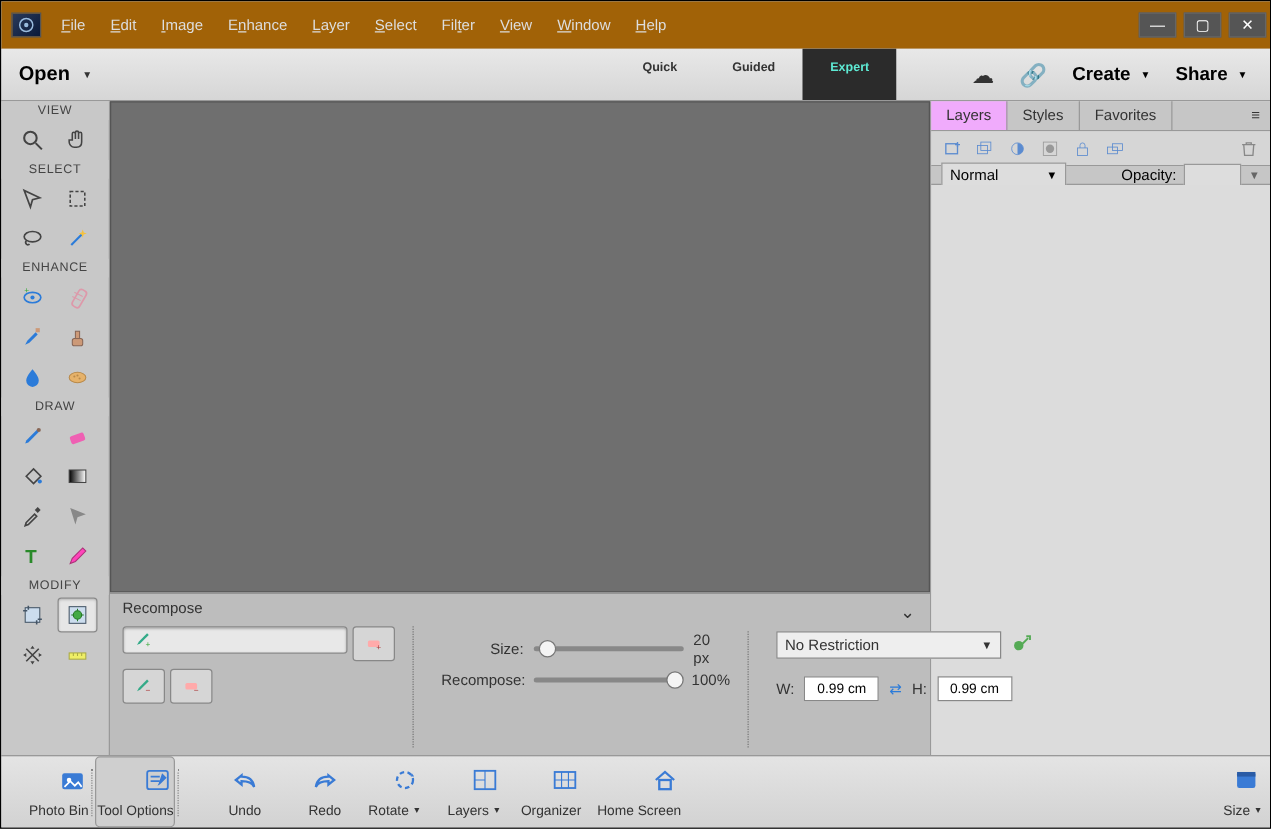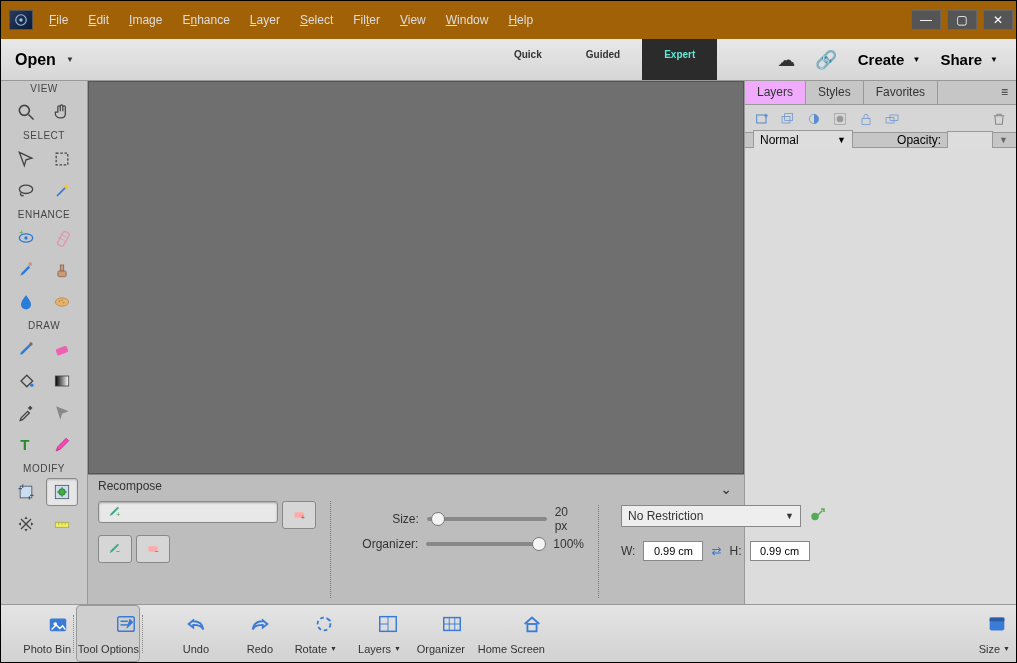--- a/index.html
+++ b/index.html
@@ -338,21 +338,21 @@
       </div>
       <div class="col2">
         <div class="srow">
           <label>Size:</label>
           <div class="slider">
               <div class="thumb" style="left:4px"></div>
             </div>
           <span>20 px</span>
         </div>
         <div class="srow">
-          <label>Organizer:</label>
+          <label>Recompose:</label>
           <div class="slider">
               <div class="thumb" style="left:106px"></div>
             </div>
           <span>100%</span>
         </div>
       </div>
       <div class="col3">
         <div style="display:flex;gap:8px;align-items:center;">
           <div class="sel">
               <span>No Restriction</span>

